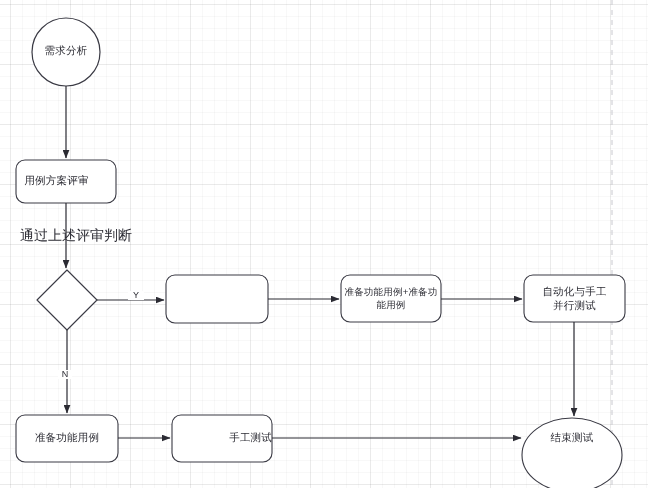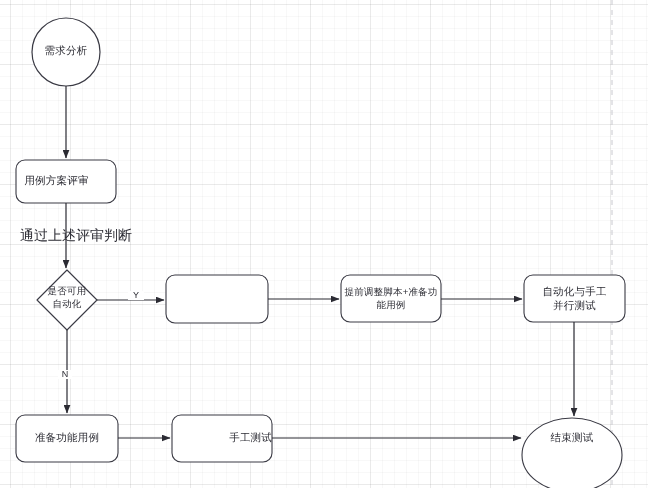--- a/index.html
+++ b/index.html
@@ -111,25 +111,23 @@
 
     <line x1="118" y1="438" x2="170" y2="438" stroke="#2b2b33" stroke-width="1.2" marker-end="url(#arrowhead)"></line>
 
     <line x1="272" y1="438" x2="521" y2="438" stroke="#2b2b33" stroke-width="1.2" marker-end="url(#arrowhead)"></line>
   </svg>
 
   <div class="node-label lbl-11" style="left:16px; top:44px; width:100px;">需求分析</div>
 
   <div class="node-label lbl-11" style="left:16px; top:174px; width:81px;">用例方案评审</div>
 
-  <div class="node-label lbl-10" style="left:22px; top:285px; width:90px;">是否可用
-自动化</div>
 
 
-  <div class="node-label lbl-10" style="left:344px; top:286px; width:94px;">提前调整脚本+准备功能用例</div>
+  <div class="node-label lbl-10" style="left:344px; top:286px; width:94px;">准备功能用例+准备功能用例</div>
 
   <div class="node-label lbl-11" style="left:16px; top:431px; width:102px;">准备功能用例</div>
 
   <div class="node-label lbl-11" style="left:527px; top:285px; width:95px;">自动化与手工
 并行测试</div>
 
   <div class="node-label lbl-11" style="left:172px; top:431px; width:100px;text-align:right;">手工测试</div>
 
   <div class="node-label lbl-11" style="left:522px; top:431px; width:100px;">结束测试</div>
 

